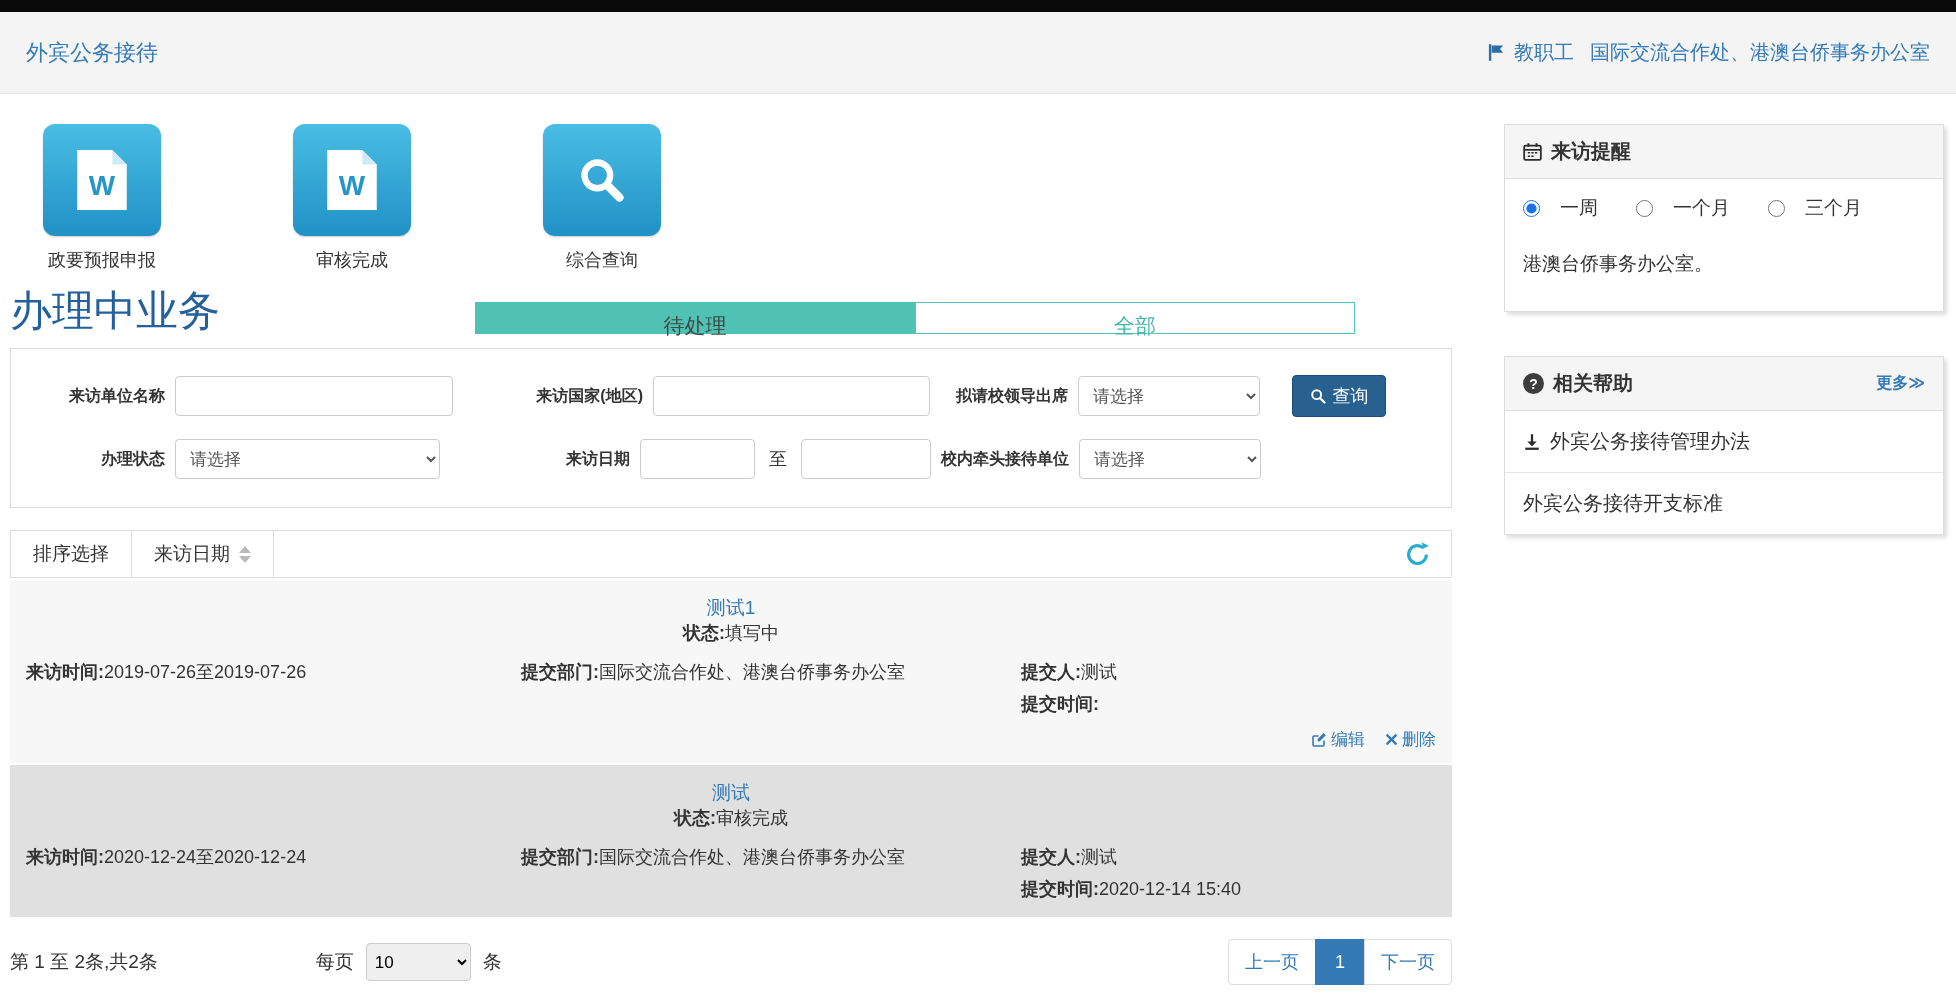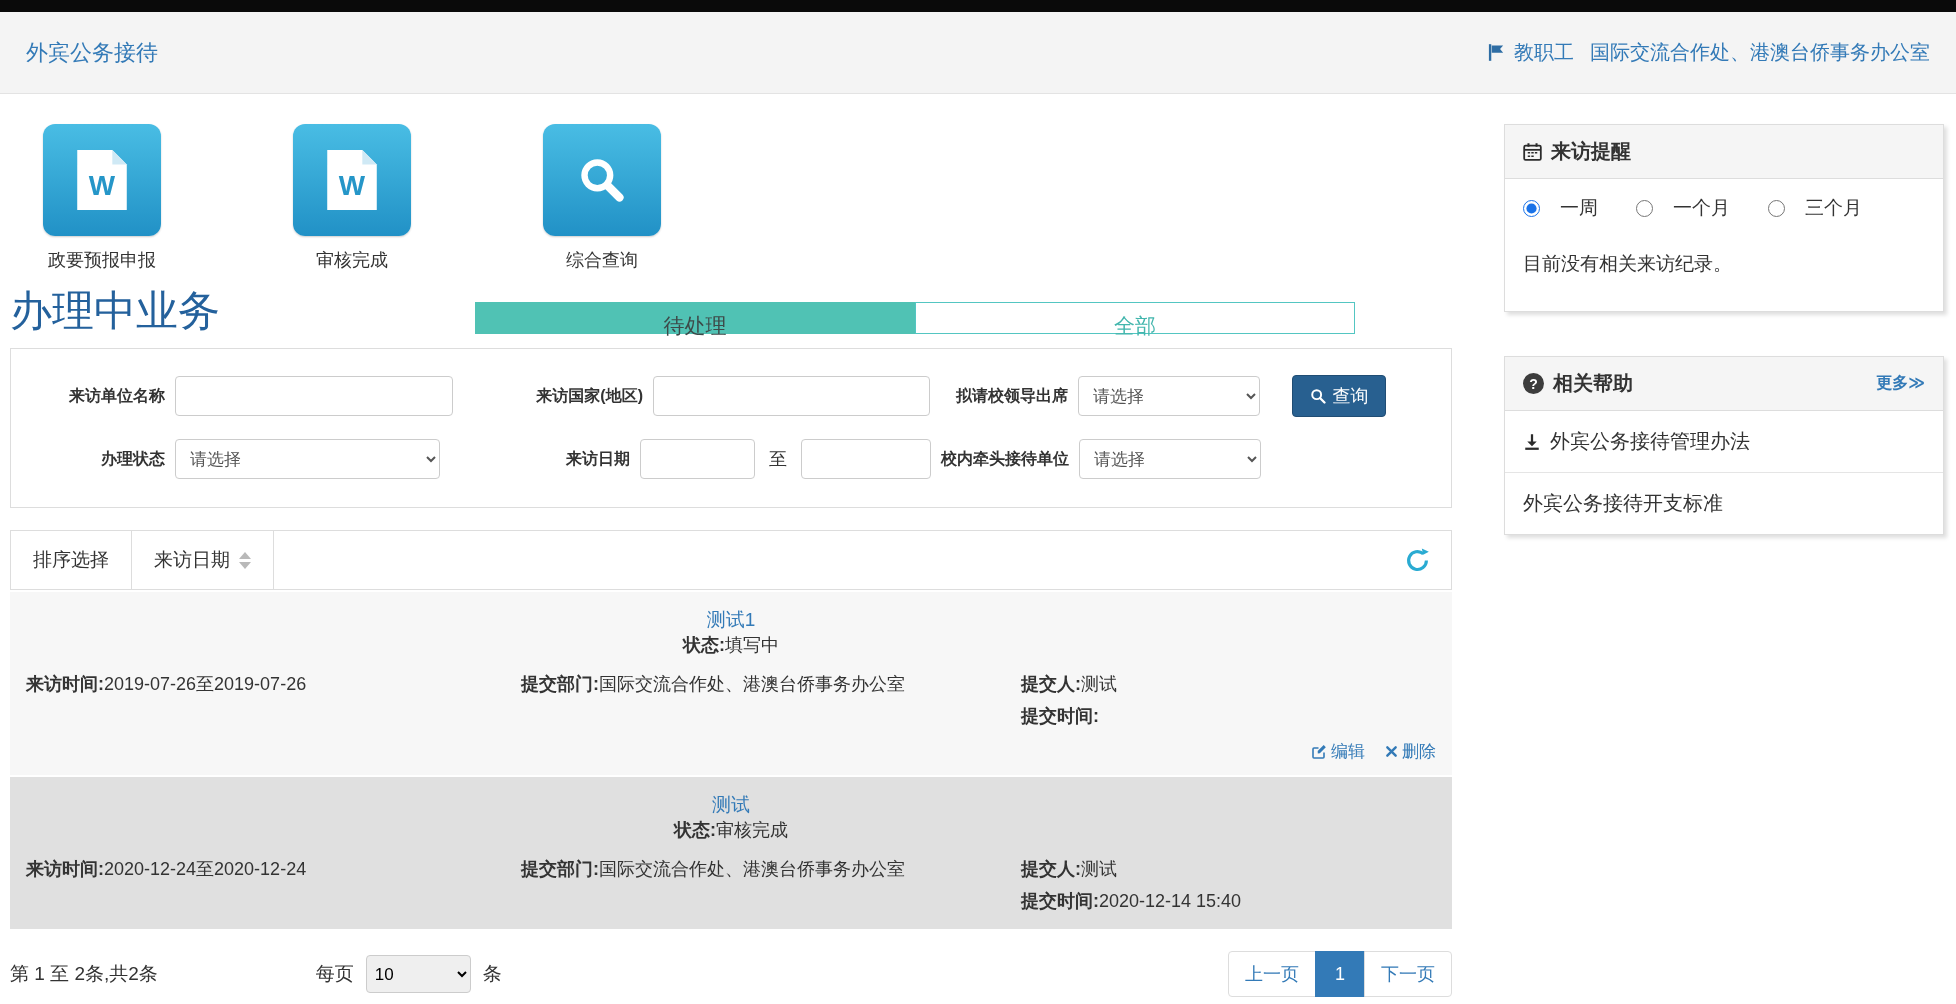--- a/index.html
+++ b/index.html
@@ -47,21 +47,21 @@
     font-family: "Liberation Sans", "DejaVu Sans", sans-serif; }
   .w-input { width: 278px; } .w-input2 { width: 277px; }
   .w-select-sm { width: 182px; } .w-select-md { width: 265px; }
   .w-date1 { width: 115px; } .w-date2 { width: 130px; }
   .to-sep { margin: 0 14px; font-size: 18px; }
   .search-btn { margin-left: 32px; width: 94px; height: 42px; background: #286090;
     border: 1px solid #204d74; border-radius: 4px; color: #fff; font-size: 18px;
     display: inline-flex; align-items: center; justify-content: center; gap: 7px; cursor: pointer; }
 
   
-  .list-header { margin-top: 22px; border: 1px solid #ddd; height: 60px;
+  .list-header { margin-top: 22px; border: 1px solid #ddd; height: 48px;
     display: flex; align-items: stretch; background: #fff; }
   .lh-cell { display: flex; align-items: center; padding: 0 22px; font-size: 19px;
     border-right: 1px solid #ddd; }
   .lh-sort { cursor: pointer; gap: 9px; }
   .sort-icon { display: inline-flex; flex-direction: column; gap: 3px; }
   .sort-icon .up { width: 0; height: 0; border-left: 6px solid transparent;
     border-right: 6px solid transparent; border-bottom: 7px solid #b9b9b9; }
   .sort-icon .down { width: 0; height: 0; border-left: 6px solid transparent;
     border-right: 6px solid transparent; border-top: 7px solid #b9b9b9; }
   .lh-spacer { flex: 1; }
@@ -344,21 +344,21 @@
           </label>
           <label class="radio-opt">
             <input type="radio" name="period" style="">
             <span>一个月</span>
           </label>
           <label class="radio-opt">
             <input type="radio" name="period" style="">
             <span>三个月</span>
           </label>
         </div>
-        <div class="empty-text">目前没有相关来访纪录。</div>
+        <div class="empty-text">港澳台侨事务办公室。</div>
       </div>
     </div>
 
     <div class="panel">
       <div class="panel-header">
         <span class="qmark">?</span>
         <span>相关帮助</span>
         <span class="spacer"></span>
         <a class="more-link">更多≫</a>
       </div>

